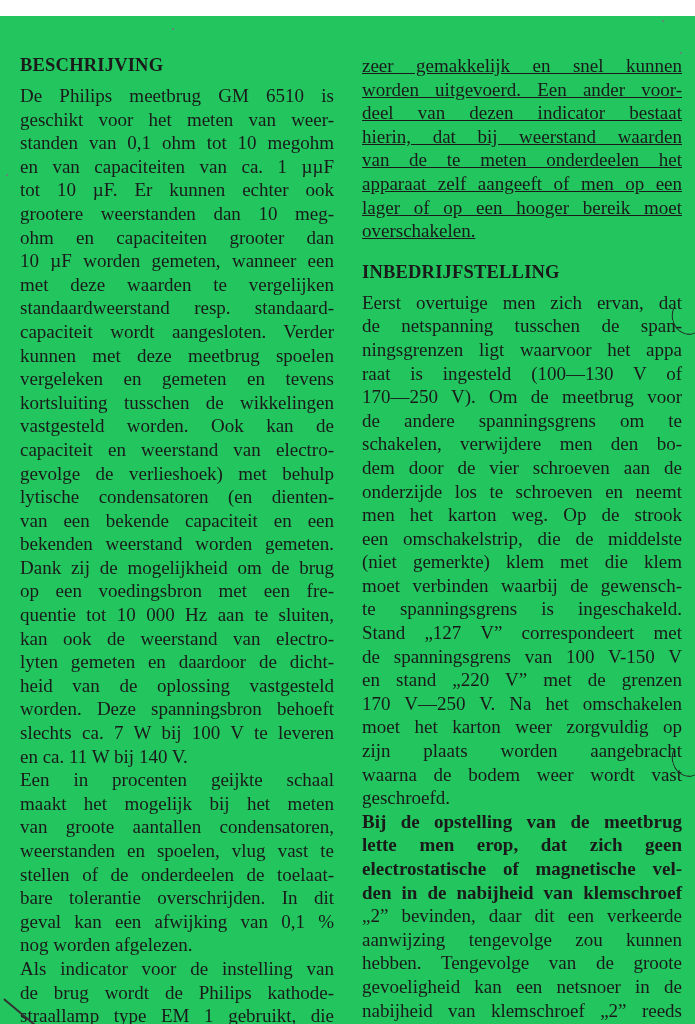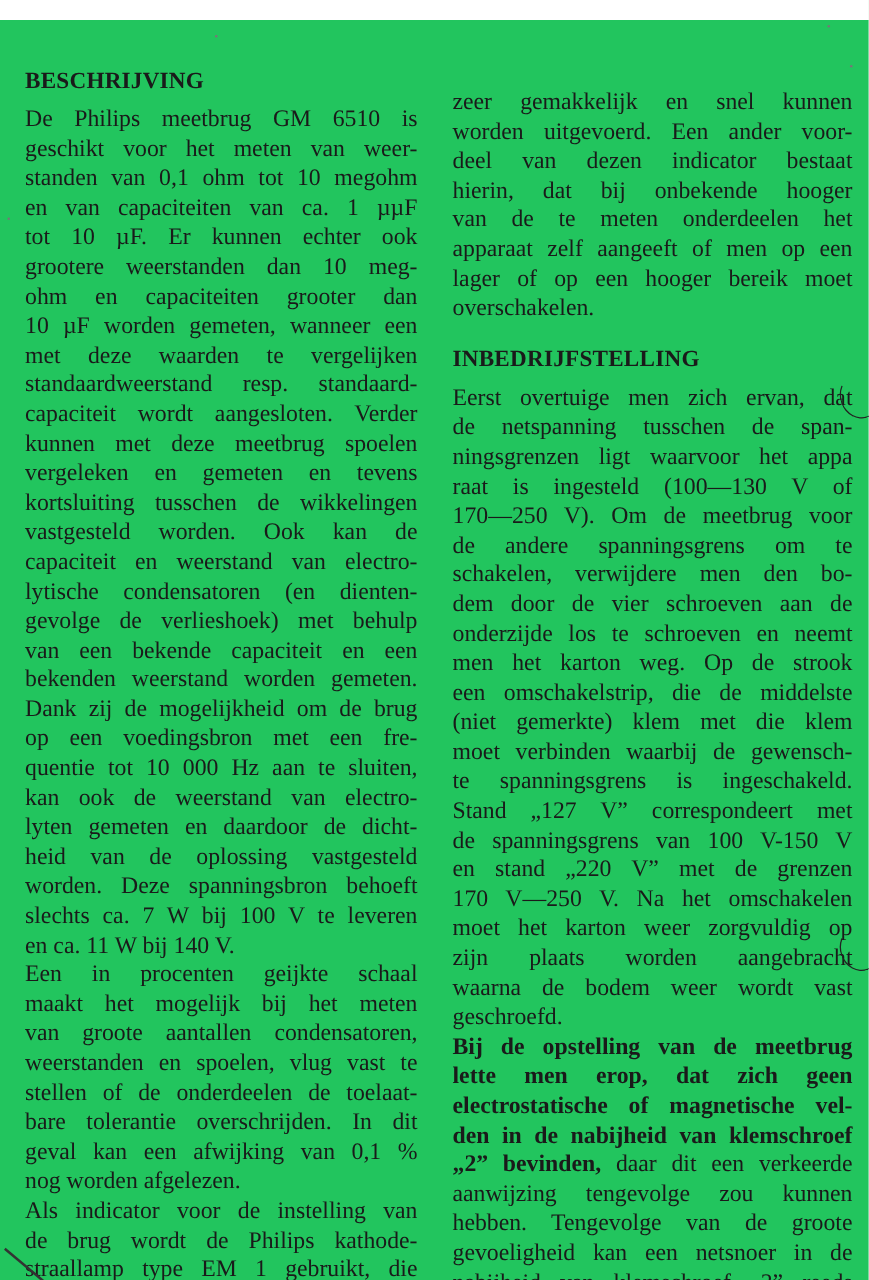--- a/index.html
+++ b/index.html
@@ -6,21 +6,21 @@
   body { width: 695px; height: 1024px; position: relative; overflow: hidden;
          font-family: "Liberation Serif", "DejaVu Serif", serif; color: #1a1a1a; }
   .page { position: absolute; left: 0; top: 16px; width: 695px; height: 1023px; background: #22c55e; }
   .col { position: absolute; }
   .col-left { left: 20px; top: 34px; width: 314px; }
   .col-right { left: 362px; top: 34px; width: 320px; }
   .heading { font-weight: bold; font-size: 18.5px; letter-spacing: 0.2px; height: 30px; line-height: 30px; }
   .line { font-size: 19px; line-height: 23.6px; height: 23.6px; text-align: justify; text-align-last: justify; white-space: nowrap; overflow: visible; }
   .line.last { text-align-last: left; }
   .line.bold { font-weight: bold; }
-  .line span.b { font-weight: bold; }
+  .line span.b { font-weight: normal; }
   .gap { height: 14px; }
   .gap-sm { height: 4px; }
   .mark { position: absolute; border: 1.5px solid #222; border-color: transparent transparent #222 #222; border-radius: 50%; }
   .speck { position: absolute; width: 2px; height: 2px; background: #777; border-radius: 50%; }
   .stroke { position: absolute; height: 1.5px; background: #333; transform-origin: left center; }
 </style>
 </head>
 <body>
 
 <div class="page">
@@ -38,22 +38,22 @@
       <div class="line">ohm en capaciteiten grooter dan</div>
       <div class="line">10 µF worden gemeten, wanneer een</div>
       <div class="line">met deze waarden te vergelijken</div>
       <div class="line">standaardweerstand resp. standaard-</div>
       <div class="line">capaciteit wordt aangesloten. Verder</div>
       <div class="line">kunnen met deze meetbrug spoelen</div>
       <div class="line">vergeleken en gemeten en tevens</div>
       <div class="line">kortsluiting tusschen de wikkelingen</div>
       <div class="line">vastgesteld worden. Ook kan de</div>
       <div class="line">capaciteit en weerstand van electro-</div>
+      <div class="line">gevolge de verlieshoek) met behulp</div>
       <div class="line">lytische condensatoren (en dienten-</div>
-      <div class="line">gevolge de verlieshoek) met behulp</div>
       <div class="line">van een bekende capaciteit en een</div>
       <div class="line">bekenden weerstand worden gemeten.</div>
       <div class="line">Dank zij de mogelijkheid om de brug</div>
       <div class="line">op een voedingsbron met een fre-</div>
       <div class="line">quentie tot 10 000 Hz aan te sluiten,</div>
       <div class="line">kan ook de weerstand van electro-</div>
       <div class="line">lyten gemeten en daardoor de dicht-</div>
       <div class="line">heid van de oplossing vastgesteld</div>
       <div class="line">worden. Deze spanningsbron behoeft</div>
       <div class="line">slechts ca. 7 W bij 100 V te leveren</div>
@@ -68,25 +68,25 @@
       <div class="line last">nog worden afgelezen.</div>
       <div class="line">Als indicator voor de instelling van</div>
       <div class="line">de brug wordt de Philips kathode-</div>
       <div class="line">straallamp type EM 1 gebruikt, die</div>
       <div class="line">geheel zonder traagheid werkt,</div>
 
     </div>
   </div>
 
   <div class="col col-right">
-    <div style="margin-top:20px;">
+    <div style="margin-top:4px;text-decoration:underline;">
       <div class="line">zeer gemakkelijk en snel kunnen</div>
       <div class="line">worden uitgevoerd. Een ander voor-</div>
       <div class="line">deel van dezen indicator bestaat</div>
-      <div class="line">hierin, dat bij onbekende hooger</div>
+      <div class="line">hierin, dat bij weerstand waarden</div>
       <div class="line">van de te meten onderdeelen het</div>
       <div class="line">apparaat zelf aangeeft of men op een</div>
       <div class="line">lager of op een hooger bereik moet</div>
       <div class="line last">overschakelen.</div>
     </div>
     <div class="gap"></div>
     <div class="heading">INBEDRIJFSTELLING</div>
     <div class="gap-sm"></div>
     <div>
       <div class="line">Eerst overtuige men zich ervan, dat</div>

